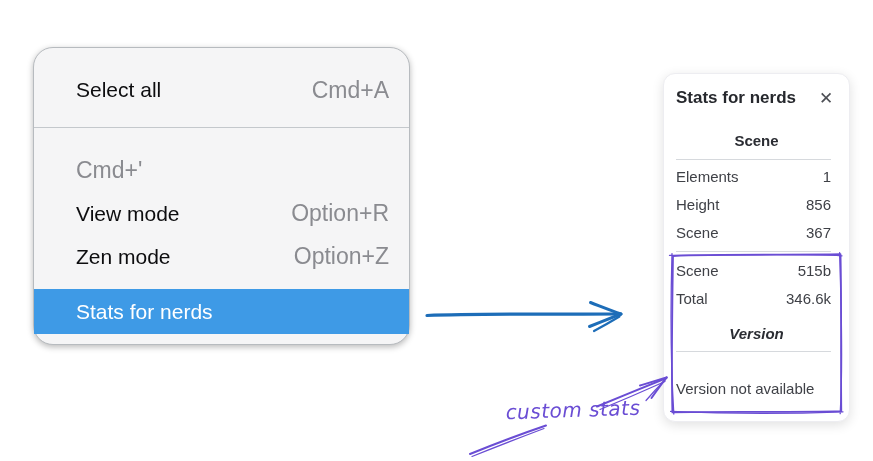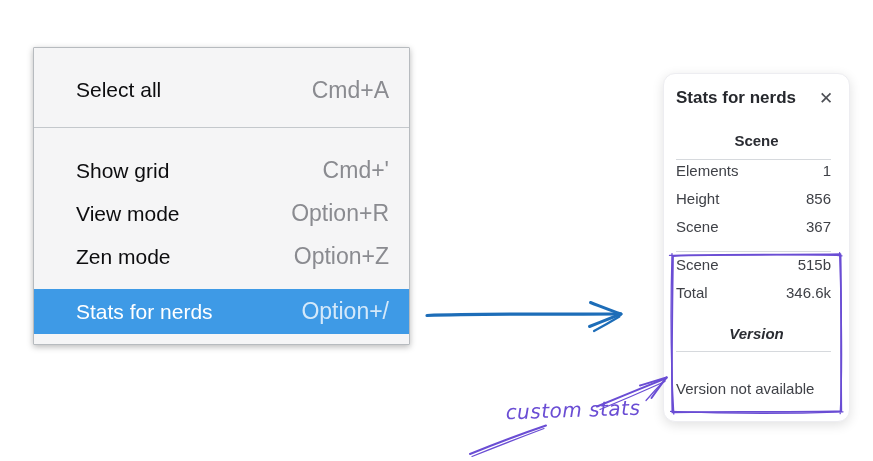--- a/index.html
+++ b/index.html
@@ -11,21 +11,21 @@
     overflow: hidden;
   }
   .stage { position: absolute; inset: 0; width: 873px; height: 461px; }
 
   
   .menu {
     position: absolute; left: 33px; top: 47px;
     width: 377px; height: 298px;
     background: #f5f5f6;
     border: 1px solid #b7bbbf;
-    border-radius: 1px;
+    border-radius: 20px;
     box-shadow: 0 2px 6px rgba(0,0,0,0.28);
   }
   .menu-row {
     display: flex; align-items: center; justify-content: space-between;
     padding: 0 20px 0 42px;
     height: 43px;
     font-size: 21px;
   }
   .menu-row .mlabel { color: #0d0d0f; }
   .menu-row .mshortcut { color: #8a8b90; font-size: 23px; }
@@ -72,21 +72,21 @@
     text-align: center; font-weight: 700;
     font-size: 15px; color: #2b2d33;
     height: 20px; line-height: 20px;
   }
   .sh-scene   { margin-top: 22px; }
   .panel-hr {
     border: 0; border-top: 1px solid #d6d9dd;
     margin: 8px 18px 0 12px; height: 0;
   }
   .stat-row {
-    display: flex; justify-content: space-between;
+    display: flex; align-items: center; justify-content: space-between;
     height: 28px;
     padding: 0 18px 0 12px;
     font-size: 15px; color: #3f4147;
   }
   .stat-row.rt { margin-top: 2px; }
   .sh-storage { margin-top: 15px; }
   .hr-storage { margin-top: 5px; }
   .stat-row.rt2 { margin-top: 4px; }
   .sh-version { margin-top: 12px; font-style: italic; }
   .hr-version { margin-top: 7px; }
@@ -120,34 +120,32 @@
 
 <div class="stage">
 
   <div class="menu">
     <div class="menu-row first">
       <span class="mlabel">Select all</span>
       <span class="mshortcut">Cmd+A</span>
     </div>
     <div class="menu-divider"></div>
     <div class="menu-row g2-first">
-      <span class="mlabel">Show grid</span>
       <span class="mshortcut">Cmd+'</span>
     </div>
     <div class="menu-row">
       <span class="mlabel">View mode</span>
       <span class="mshortcut">Option+R</span>
     </div>
     <div class="menu-row">
       <span class="mlabel">Zen mode</span>
       <span class="mshortcut">Option+Z</span>
     </div>
     <div class="menu-row highlight">
       <span class="mlabel">Stats for nerds</span>
-      <span class="mshortcut">Option+/</span>
     </div>
   </div>
 
   <div class="stats-panel">
     <div class="panel-title-row">
       <div class="panel-title">Stats for nerds</div>
       <div class="panel-close">✕</div>
     </div>
 
     <div class="section-header sh-scene">Scene</div>

